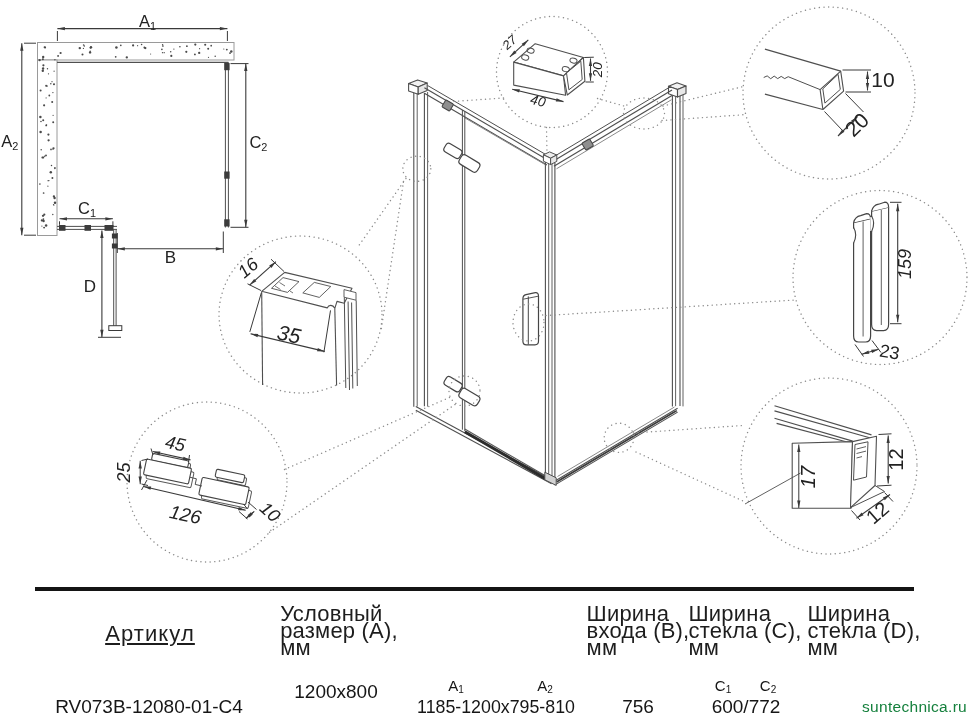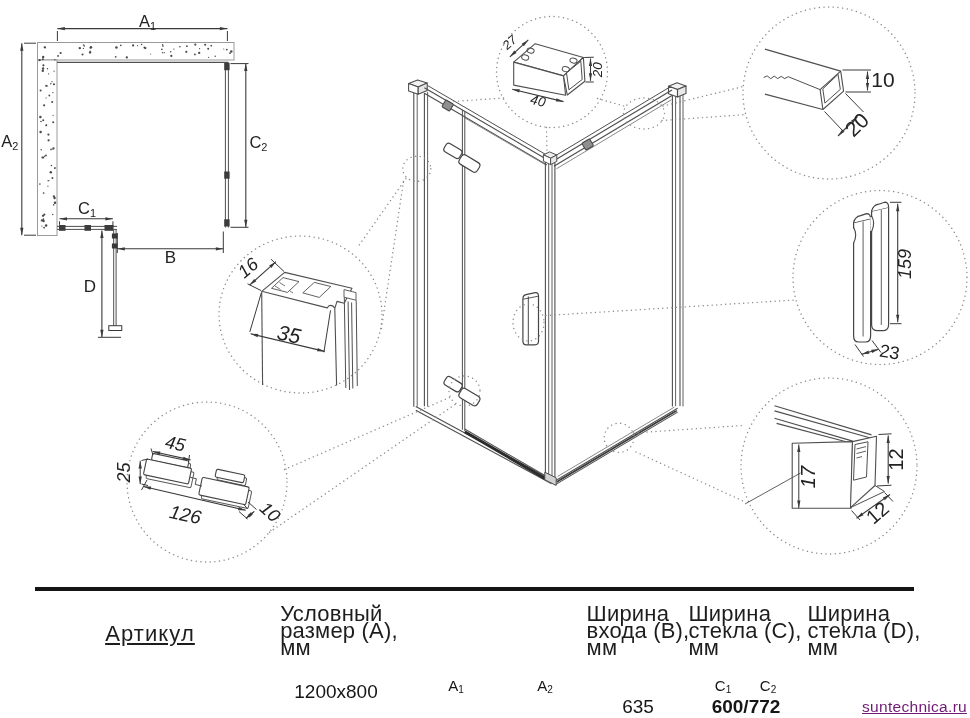--- a/index.html
+++ b/index.html
@@ -425,17 +425,19 @@
 <div style="position:absolute;left:35px;top:587px;width:879px;height:4px;background:#141414;"></div>
 <div class="hdr" style="left:150px;top:626px;letter-spacing:1.1px;text-decoration:underline;">Артикул</div>
 <div class="hdr" style="left:339px;top:606px;">Условный<br>размер (А),<br>мм</div>
 <div class="hdr" style="left:638px;top:606px;">Ширина<br>входа (B),<br>мм</div>
 <div class="hdr" style="left:745px;top:606px;">Ширина<br>стекла (C),<br>мм</div>
 <div class="hdr" style="left:864px;top:606px;">Ширина<br>стекла (D),<br>мм</div>
 <div class="sub" style="left:456px;top:677px;">A<sub>1</sub></div>
 <div class="sub" style="left:545px;top:677px;">A<sub>2</sub></div>
 <div class="sub" style="left:723px;top:677px;">C<sub>1</sub></div>
 <div class="sub" style="left:768px;top:677px;">C<sub>2</sub></div>
+<div class="dat" style="left:149px;top:696px;">RV073B-12080-01-C4</div>
 <div class="dat" style="left:336px;top:681px;">1200x800</div>
-<div class="dat" style="left:638px;top:696px;">635</div>
-<div class="dat" style="left:746px;top:696px;font-weight:bold;">600/772</div>
-<div style="position:absolute;left:862px;top:698px;font-size:15.5px;color:#701a75;letter-spacing:0.3px;text-decoration:underline;">suntechnica.ru</div>
+<div class="dat" style="left:496px;top:696.5px;font-size:17.8px;">1185-1200x795-810</div>
+<div class="dat" style="left:638px;top:696px;">756</div>
+<div class="dat" style="left:746px;top:696px;">600/772</div>
+<div style="position:absolute;left:862px;top:698px;font-size:15.5px;color:#15803d;letter-spacing:0.3px;">suntechnica.ru</div>
 </div>
 
 </body></html>

